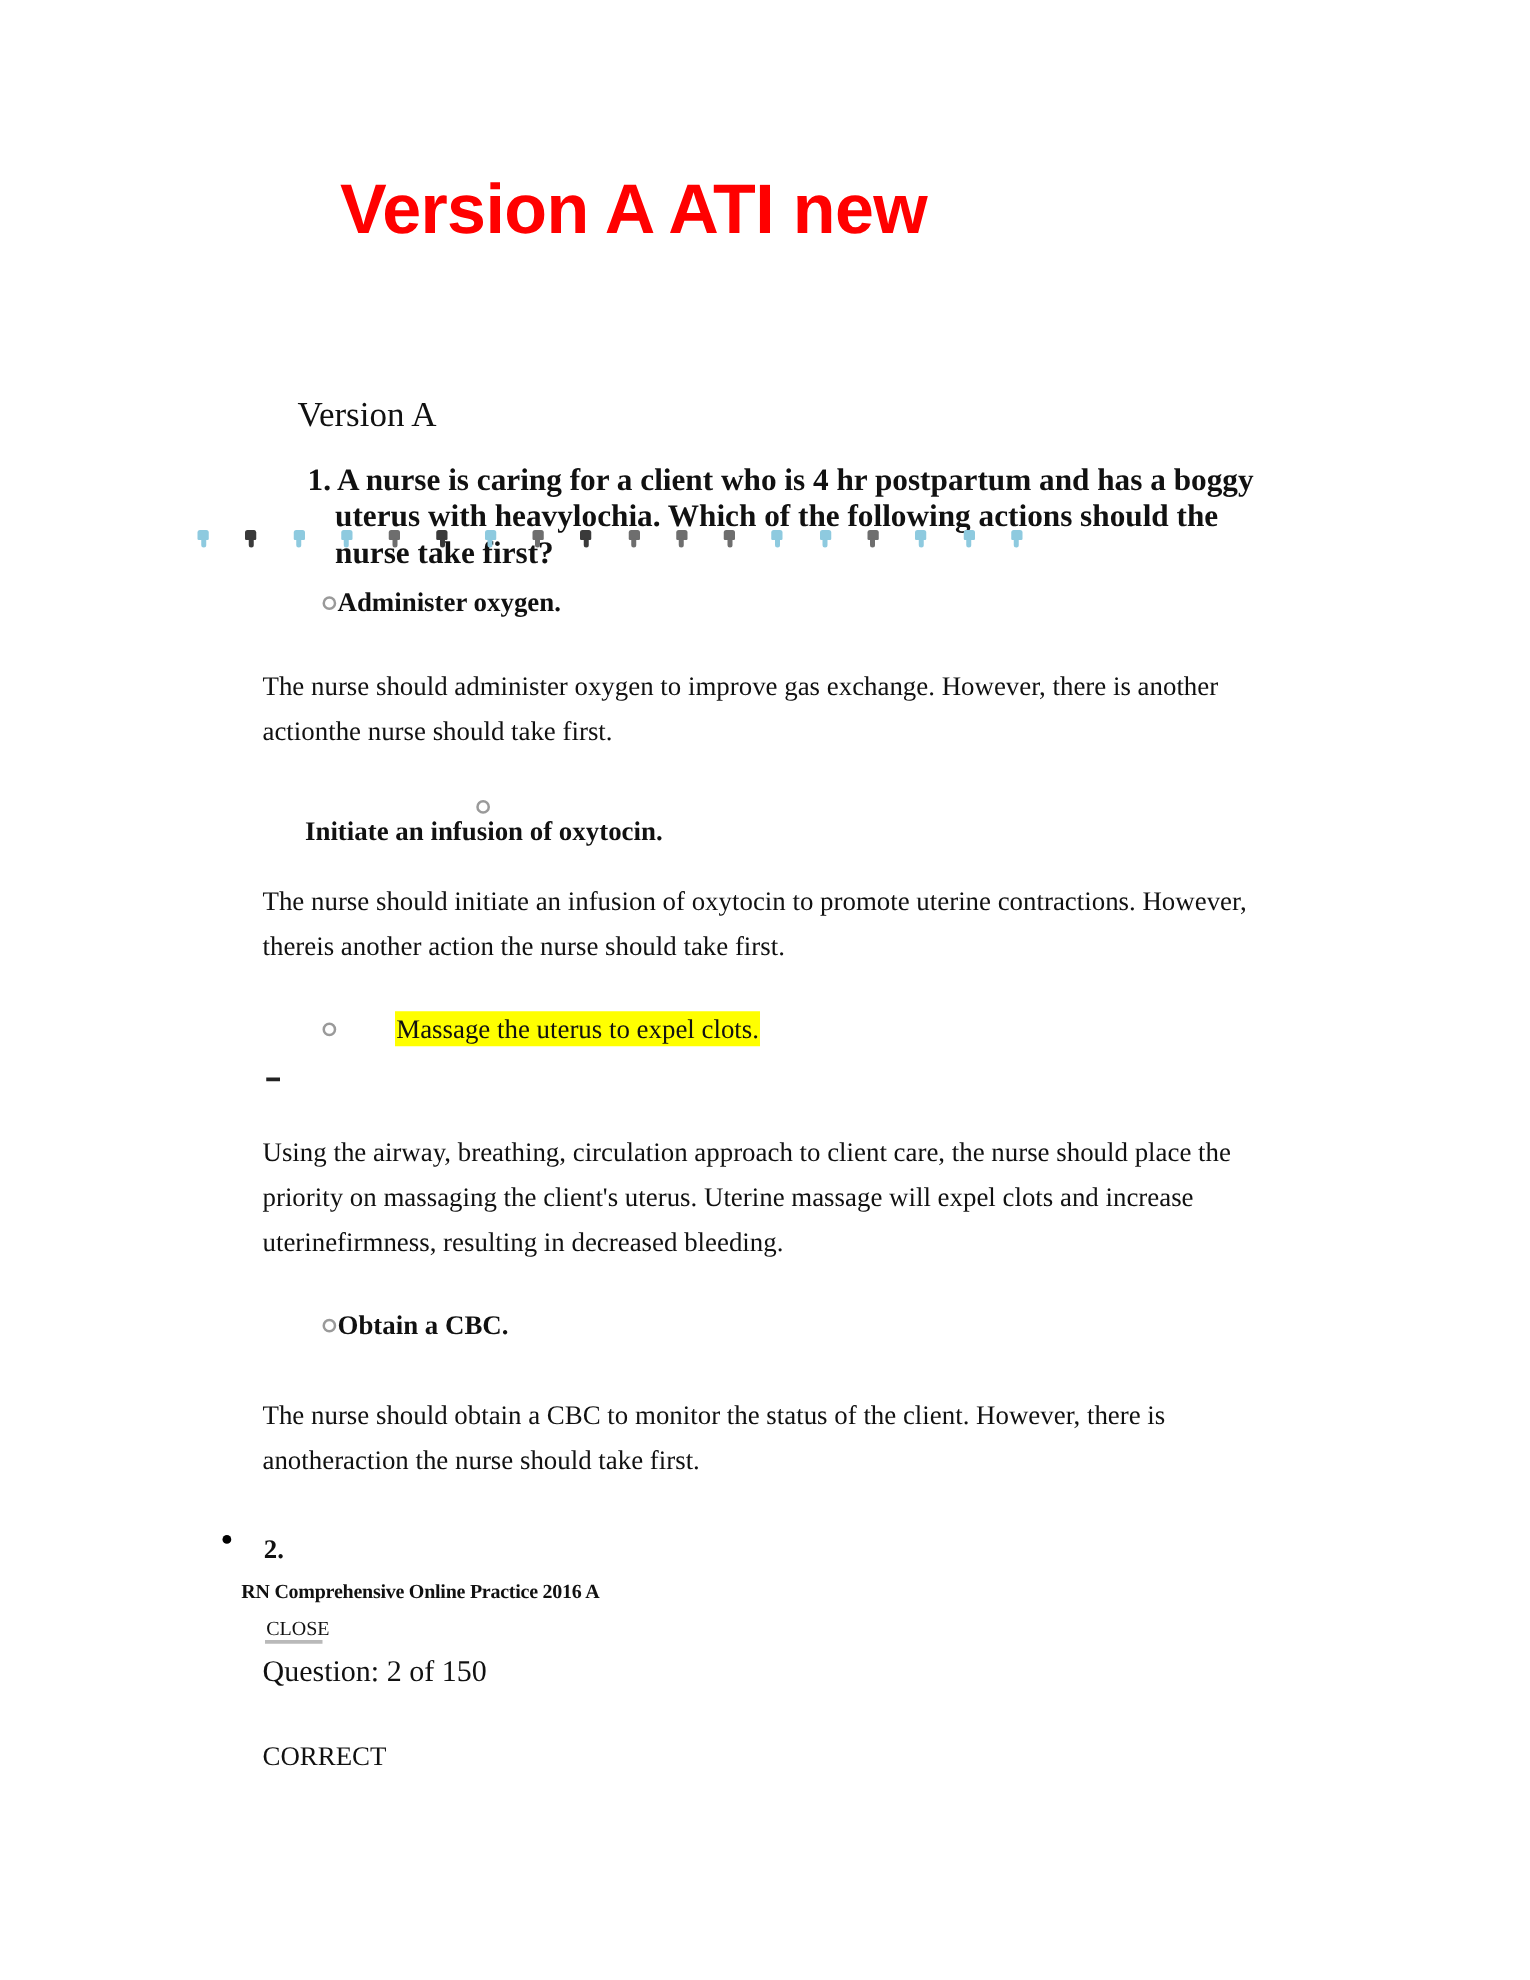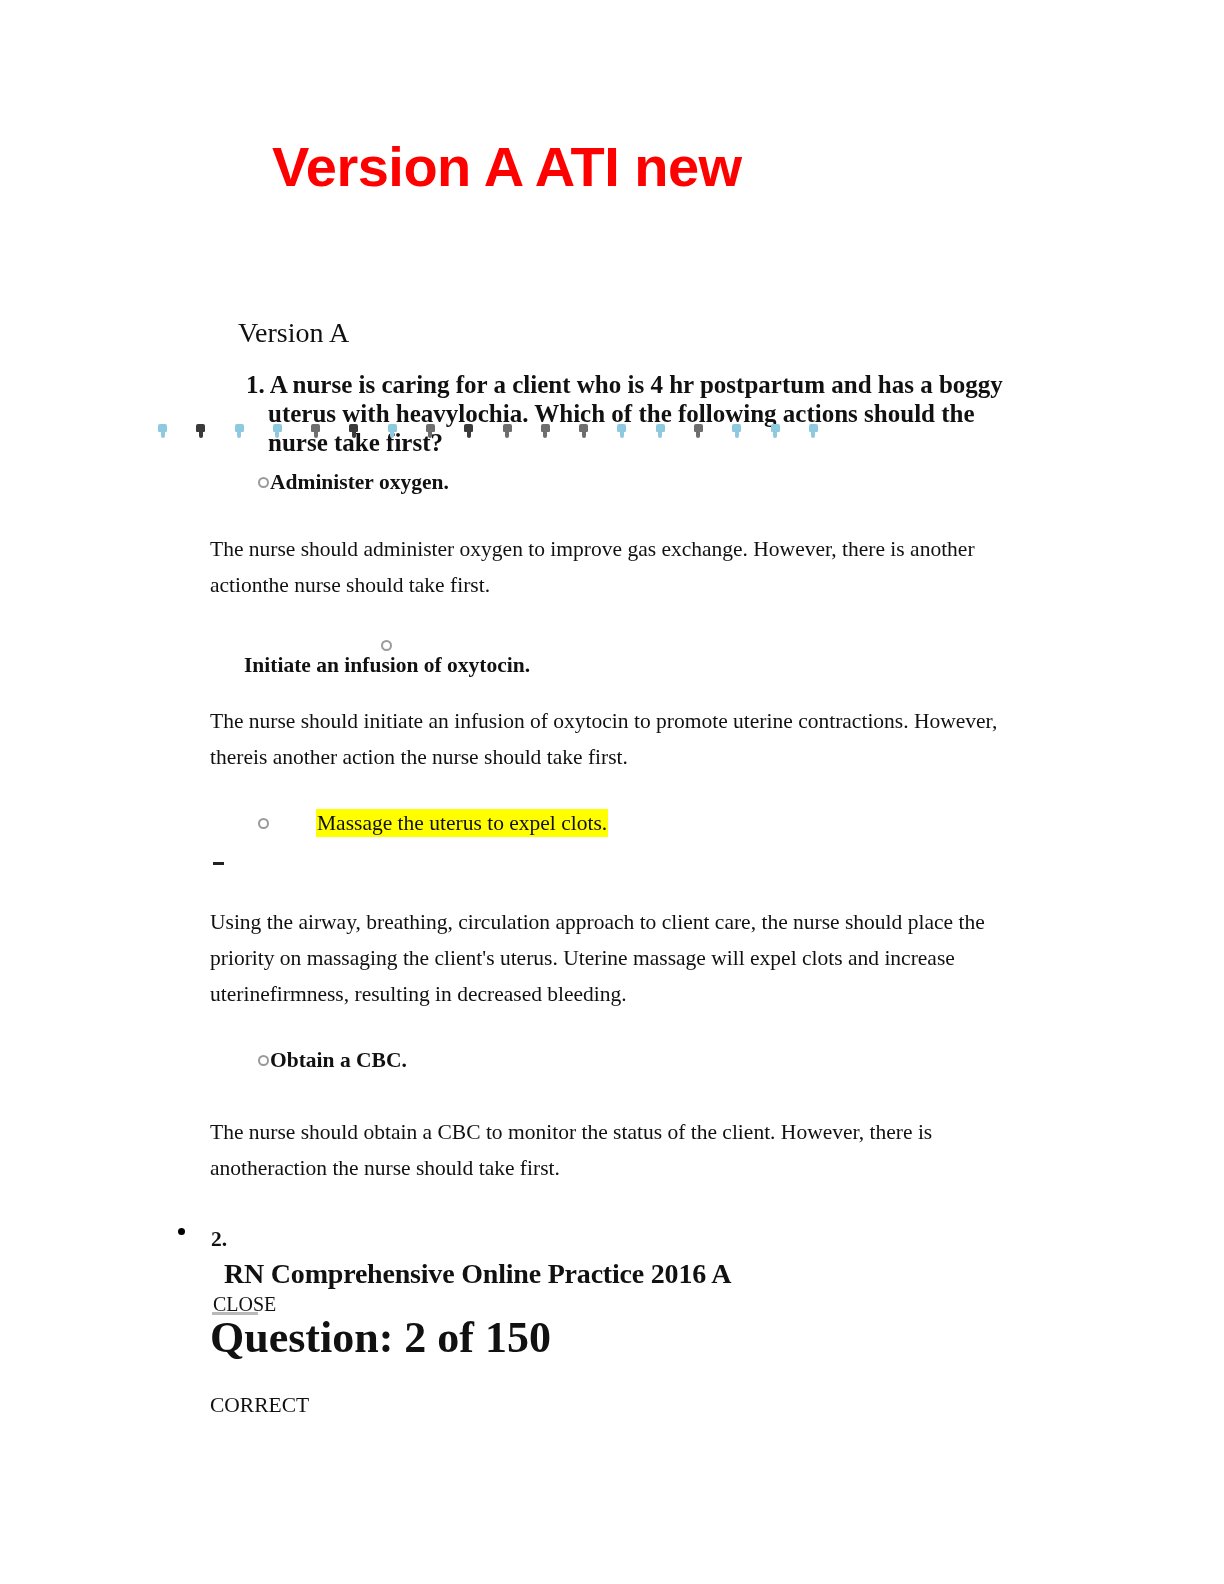--- a/index.html
+++ b/index.html
@@ -177,37 +177,37 @@
     background: #000000;
     border-radius: 50%;
   }
   .q2-number {
     left: 211px;
     top: 1221px;
     font-weight: bold;
     font-size: 21.5px;
   }
   .practice-title {
-    left: 224px;
+    left: 193px;
     top: 1256px;
     font-weight: bold;
-    font-size: 28px;
+    font-size: 16px;
     letter-spacing: -0.2px;
   }
   .close-label {
     left: 213px;
     top: 1286px;
     font-weight: normal;
-    font-size: 20px;
+    font-size: 16px;
   }
   .question-counter {
     left: 210px;
     top: 1318px;
-    font-weight: bold;
-    font-size: 44px;
+    font-weight: normal;
+    font-size: 24px;
     line-height: 40px;
   }
   .correct-label {
     left: 210px;
     top: 1387px;
     font-weight: normal;
     font-size: 21.5px;
   }
 </style>
 </head>

